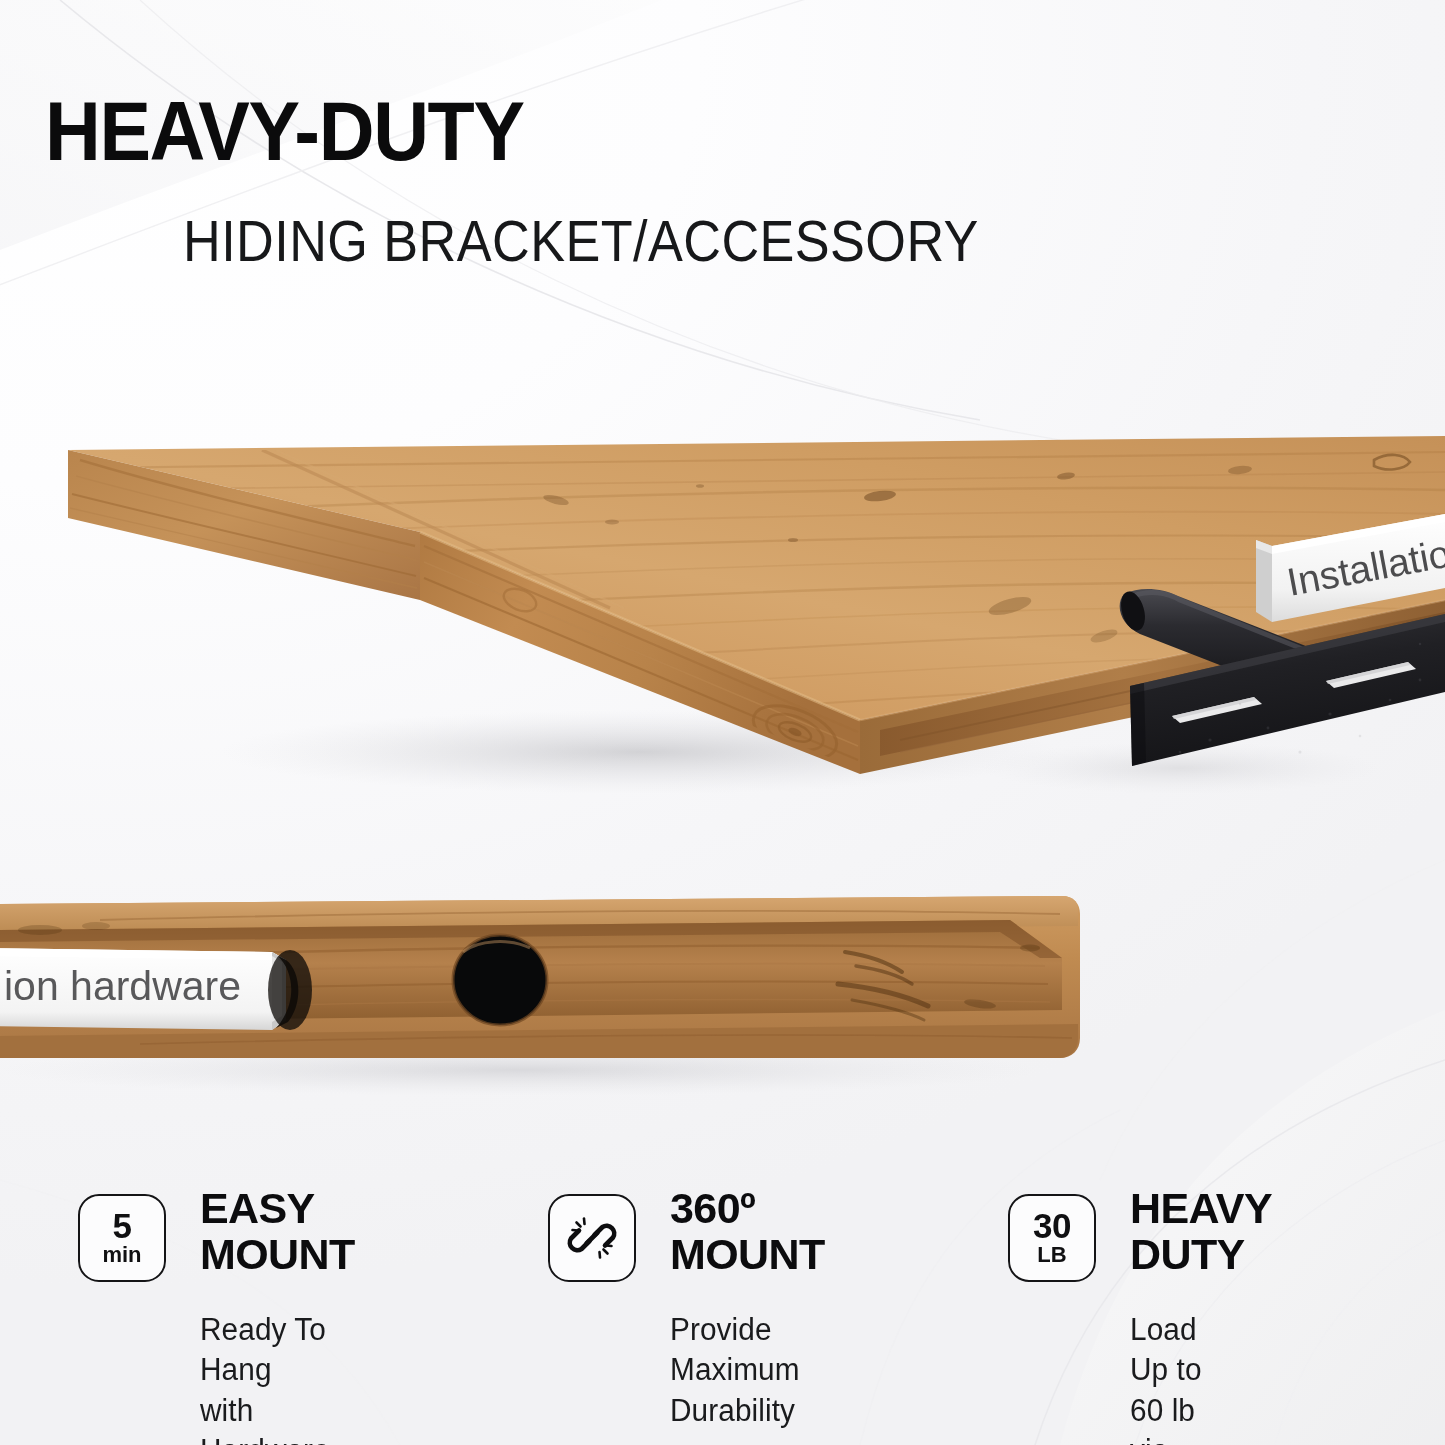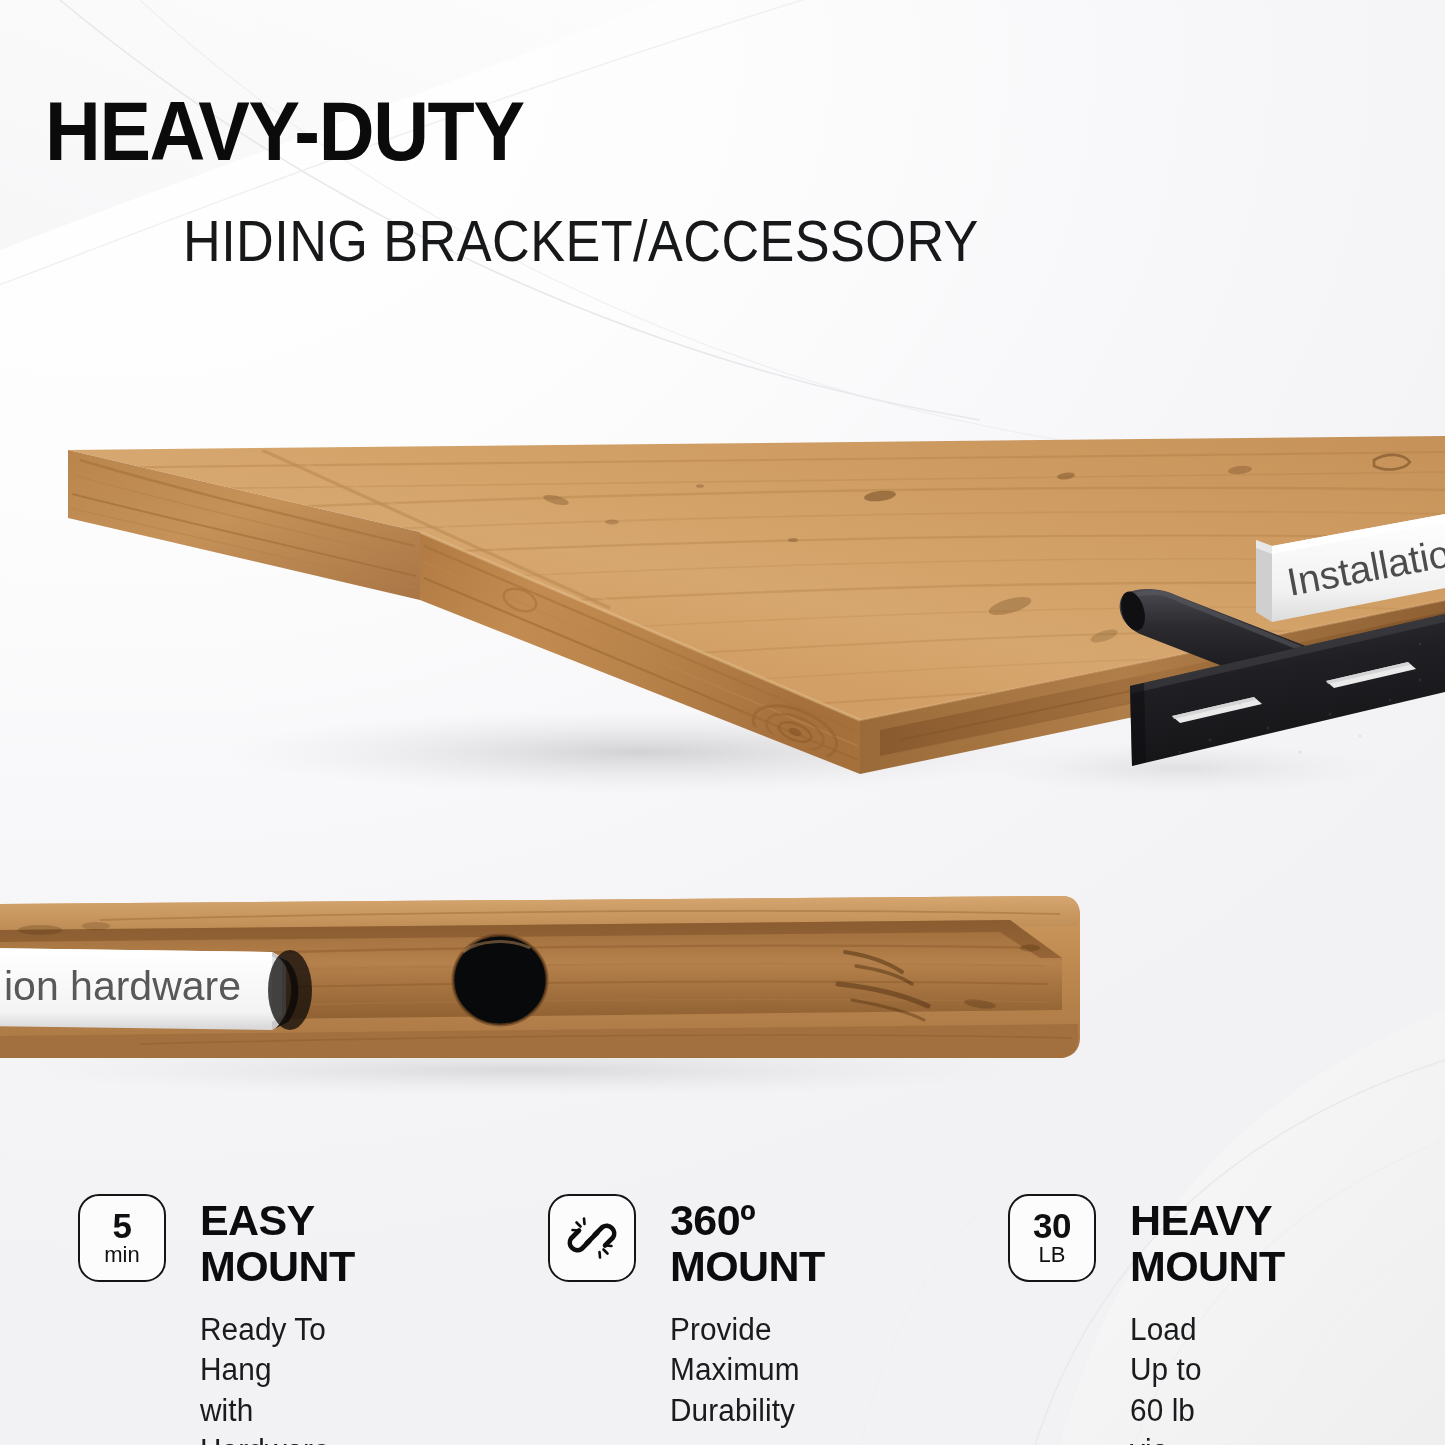--- a/index.html
+++ b/index.html
@@ -62,27 +62,27 @@
     border-radius:21px;
     background:#fcfcfd;
     display:flex; flex-direction:column;
     align-items:center; justify-content:center;
   }
   .badge-big{
     font-size:35px; font-weight:700; color:#101012;
     line-height:0.95; letter-spacing:-0.5px;
   }
   .badge-small{
-    font-size:22px; font-weight:400; color:#101012;
+    font-size:22px; font-weight:700; color:#101012;
     line-height:1.1; margin-top:1px; letter-spacing:0px;
   }
   .badge-svg{ display:block; }
 
   .feat-heading{
-    position:absolute; left:122px; top:12px;
+    position:absolute; left:122px; top:0;
     font-size:43px; font-weight:800; color:#0c0c0e;
     line-height:1.06; letter-spacing:-0.6px;
     white-space:pre-line;
   }
   .feat-desc{
     position:absolute; left:122px; top:124px;
     font-size:31px; font-weight:300; color:#1a1b1d;
     line-height:1.30; letter-spacing:0.1px;
     white-space:pre-line;
     transform:scaleX(0.96); transform-origin:left top;
@@ -434,19 +434,19 @@
       <div class="feat-desc">Provide Maximum
 Durability</div>
     </div>
 
     <div class="feature f3">
       <div class="badge">
         <span class="badge-big">30</span>
         <span class="badge-small">LB</span>
       </div>
       <div class="feat-heading">HEAVY
-MOUNT</div>
+DUTY</div>
       <div class="feat-desc">Load Up to
 60 lb via Drywall</div>
     </div>
 
   </div>
 </div>
 
 </body></html>

